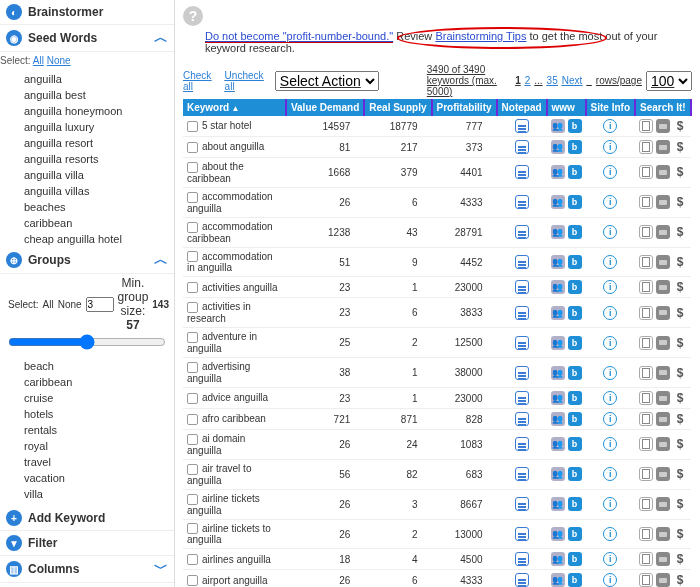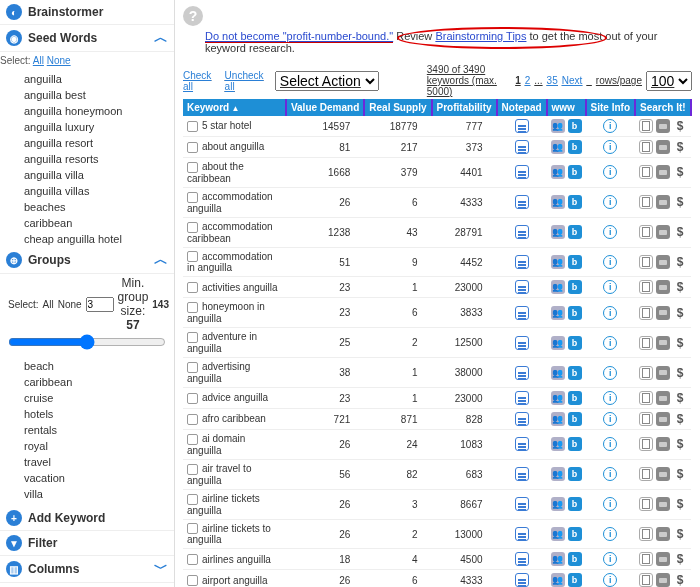--- a/index.html
+++ b/index.html
@@ -373,21 +373,21 @@
             </td>
             <td>
               <div class="iconcell">
                 <span class="ic doc"></span>
                 <span class="ic cam"></span>
                 <span class="ic dol">$</span>
               </div>
             </td>
           </tr>
           <tr>
-            <td class="kw"><span class="cb"></span><span>honeymoon in anguilla</span></td>
+            <td class="kw"><span class="cb"></span><span>activities in research</span></td>
             <td class="num">23</td>
             <td class="num">6</td>
             <td class="num">3833</td>
             <td>
               <div class="iconcell">
                 <span class="ic note"></span>
               </div>
             </td>
             <td>
               <div class="iconcell">

